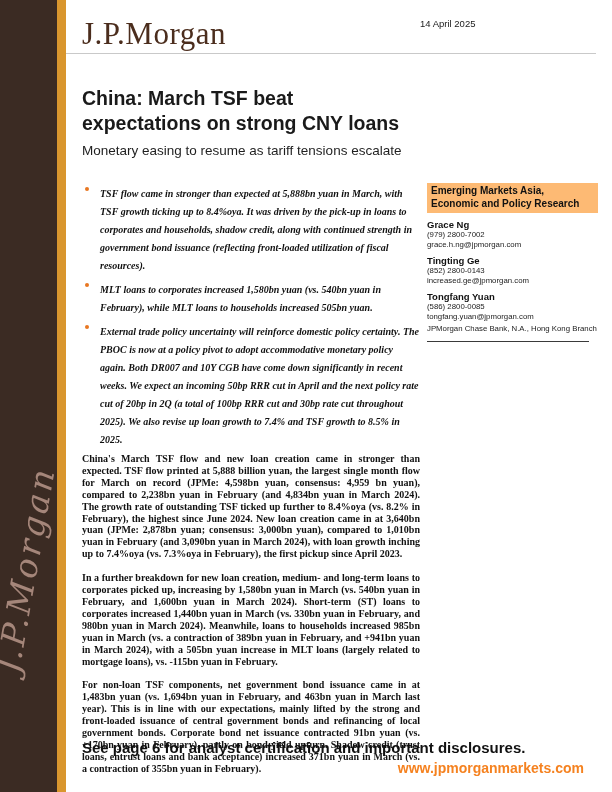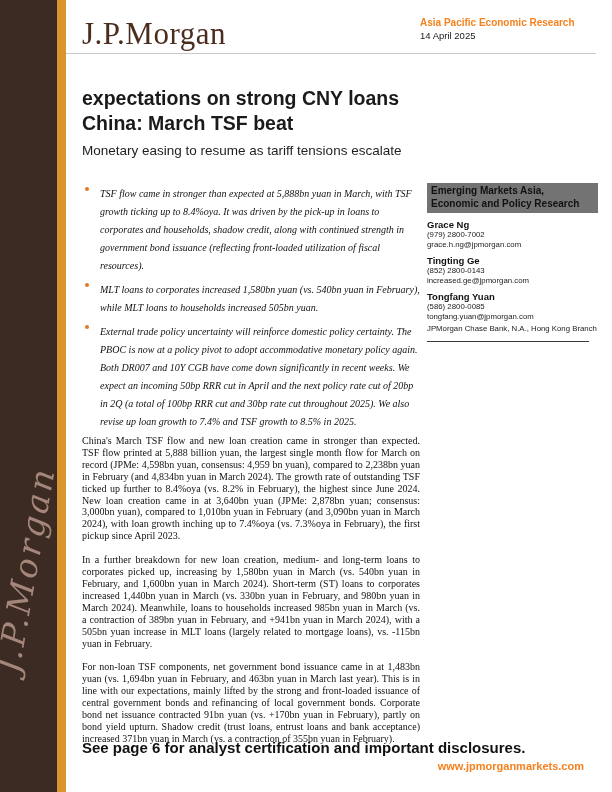--- a/index.html
+++ b/index.html
@@ -33,58 +33,57 @@
   .title div{white-space:nowrap;}
   .subtitle{position:absolute;left:82px;top:143px;width:360px;font-size:13.5px;color:#1f1f1f;}
 
   
   .main-col{position:absolute;left:82px;top:183px;width:338px;}
   .bullets{margin-bottom:4px;}
   .bullet-item{position:relative;padding-left:18px;margin-bottom:6px;}
   .dot{position:absolute;left:3px;top:4px;width:4px;height:4px;border-radius:50%;background:#e87722;}
   .bullet-text,.para{
     font-family:"Liberation Serif",serif;font-size:10px;line-height:11.9px;
-    color:#111111;text-align:justify;
+    color:#111111;text-align:justify;font-weight:bold;
   }
   .bullet-text{font-style:italic;}
   .para{margin:0 0 12px 0;}
 
   
   .sidebar{position:absolute;left:427px;top:183px;width:171px;color:#111111;}
-  .sb-head{background:#737373;font-size:10px;font-weight:bold;line-height:12.5px;padding:2px 4px 3px 4px;}
+  .sb-head{background:#fdba74;font-size:10px;font-weight:bold;line-height:12.5px;padding:2px 4px 3px 4px;}
   .analyst{margin-top:6px;}
   .an-name{font-size:9.5px;font-weight:bold;line-height:11px;}
   .an-phone,.an-email{font-size:7.8px;line-height:9.5px;color:#222222;}
   .sb-affil{font-size:7.8px;line-height:10px;margin-top:3px;color:#222222;}
   .sb-rule{border:none;border-top:1px solid #3a3a3a;margin:7px 0 0 0;width:162px;}
 
   
   .footer-note{position:absolute;left:82px;top:739px;font-size:15px;font-weight:bold;color:#111111;}
-  .footer-url{position:absolute;right:28px;top:760px;font-size:11px;font-weight:bold;color:#f58220;text-decoration:none;}
+  .footer-url{position:absolute;right:28px;top:760px;font-size:14px;font-weight:bold;color:#f58220;text-decoration:none;}
 </style>
 </head>
 <body>
 
 <div class="page">
 
   <div class="band">
     <div class="watermark">J.P.Morgan</div>
   </div>
   <div class="gold-stripe"></div>
 
   <div class="logo">J.P.Morgan</div>
   <div class="hdr-right">
-    <div class="hdr-research">Asia Pacific Economic Research</div>
     <div class="hdr-date">14 April 2025</div>
   </div>
   <div class="hdr-rule"></div>
 
   <div class="title">
+    <div>China: March TSF beat</div>
     <div>expectations on strong CNY loans</div>
-    <div>China: March TSF beat</div>
   </div>
   <div class="subtitle">Monetary easing to resume as tariff tensions escalate</div>
 
   <div class="main-col">
     <div class="bullets">
       <div class="bullet-item">
         <span class="dot"></span>
         <span class="bullet-text">TSF flow came in stronger than expected at 5,888bn yuan in March, with TSF growth ticking up to 8.4%oya. It was driven by the pick-up in loans to corporates and households, shadow credit, along with continued strength in government bond issuance (reflecting front-loaded utilization of fiscal resources).</span>
       </div>
       <div class="bullet-item">

